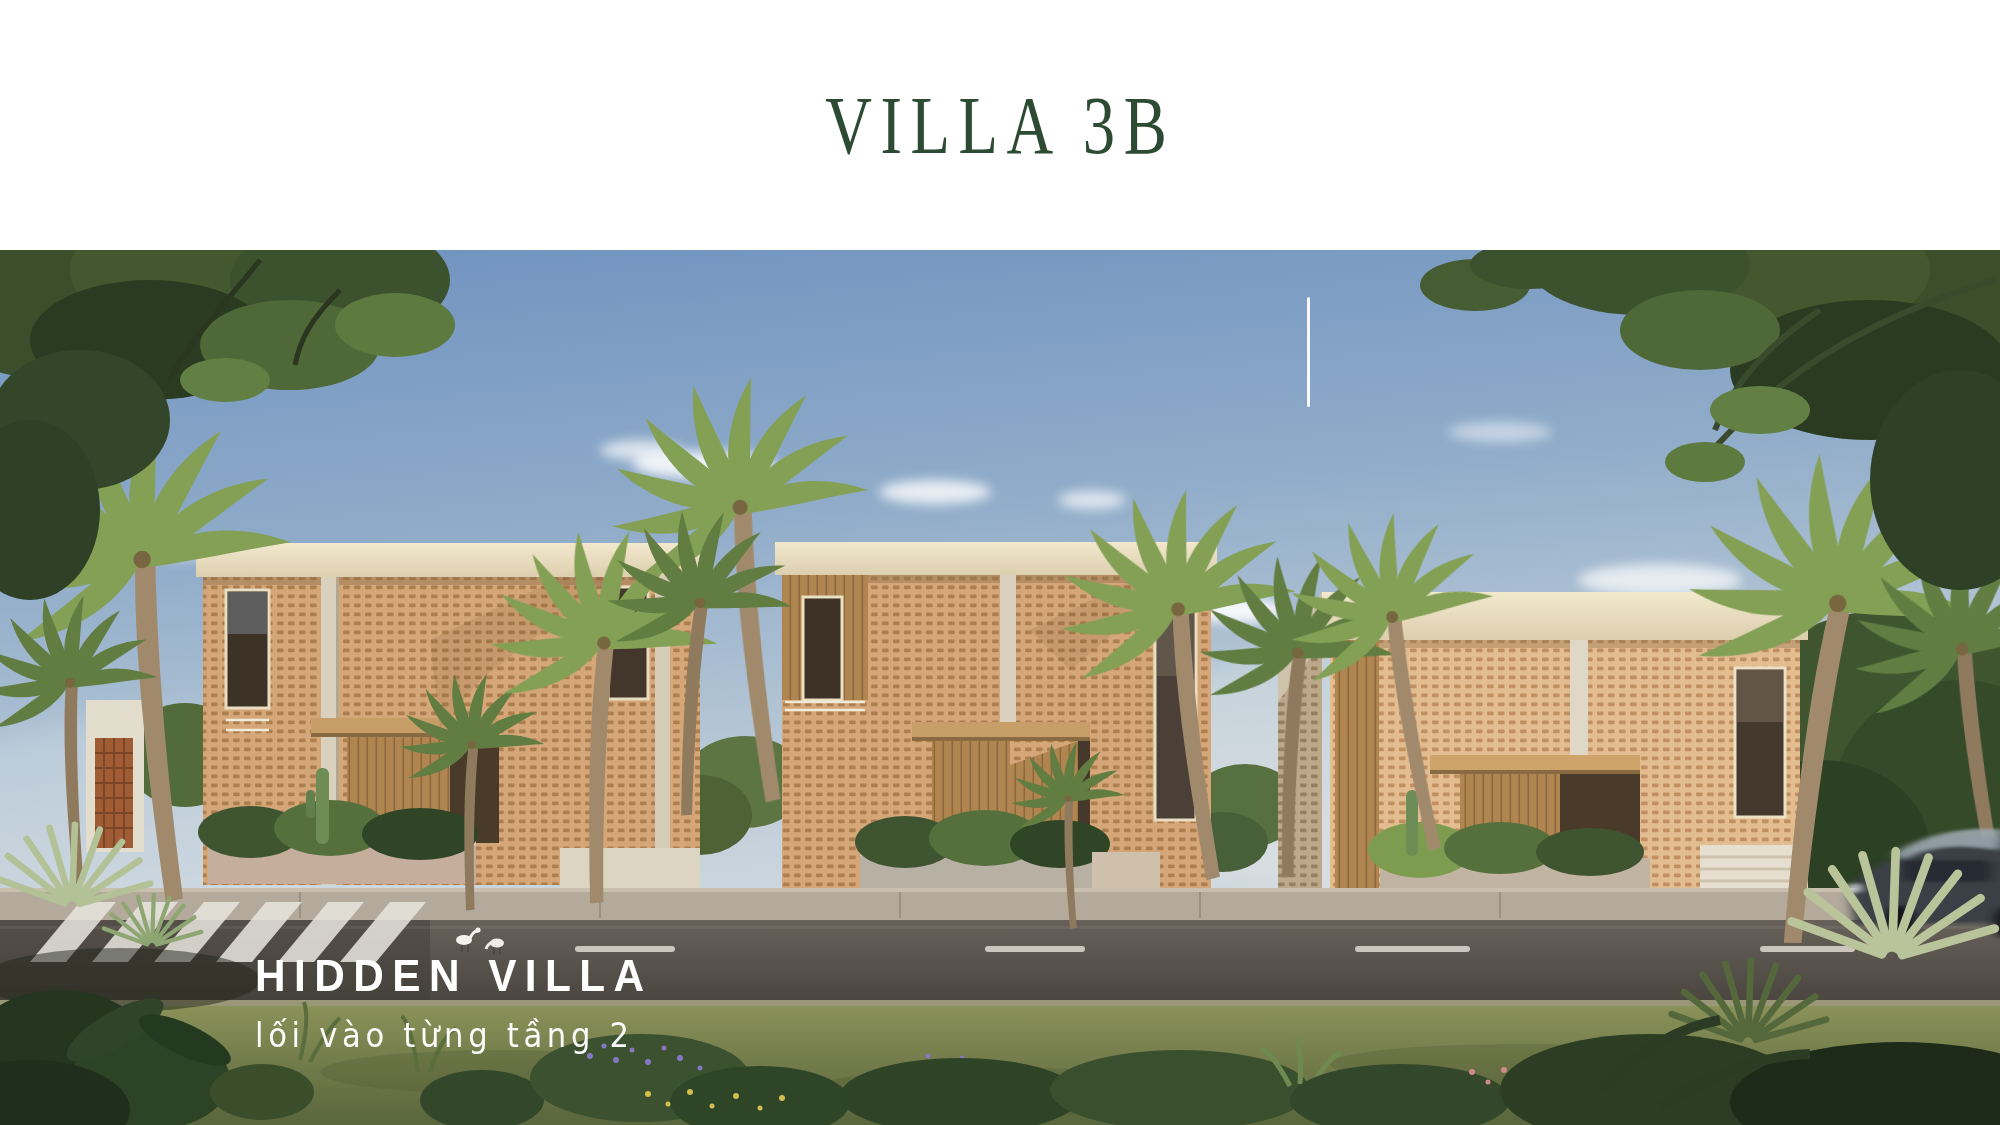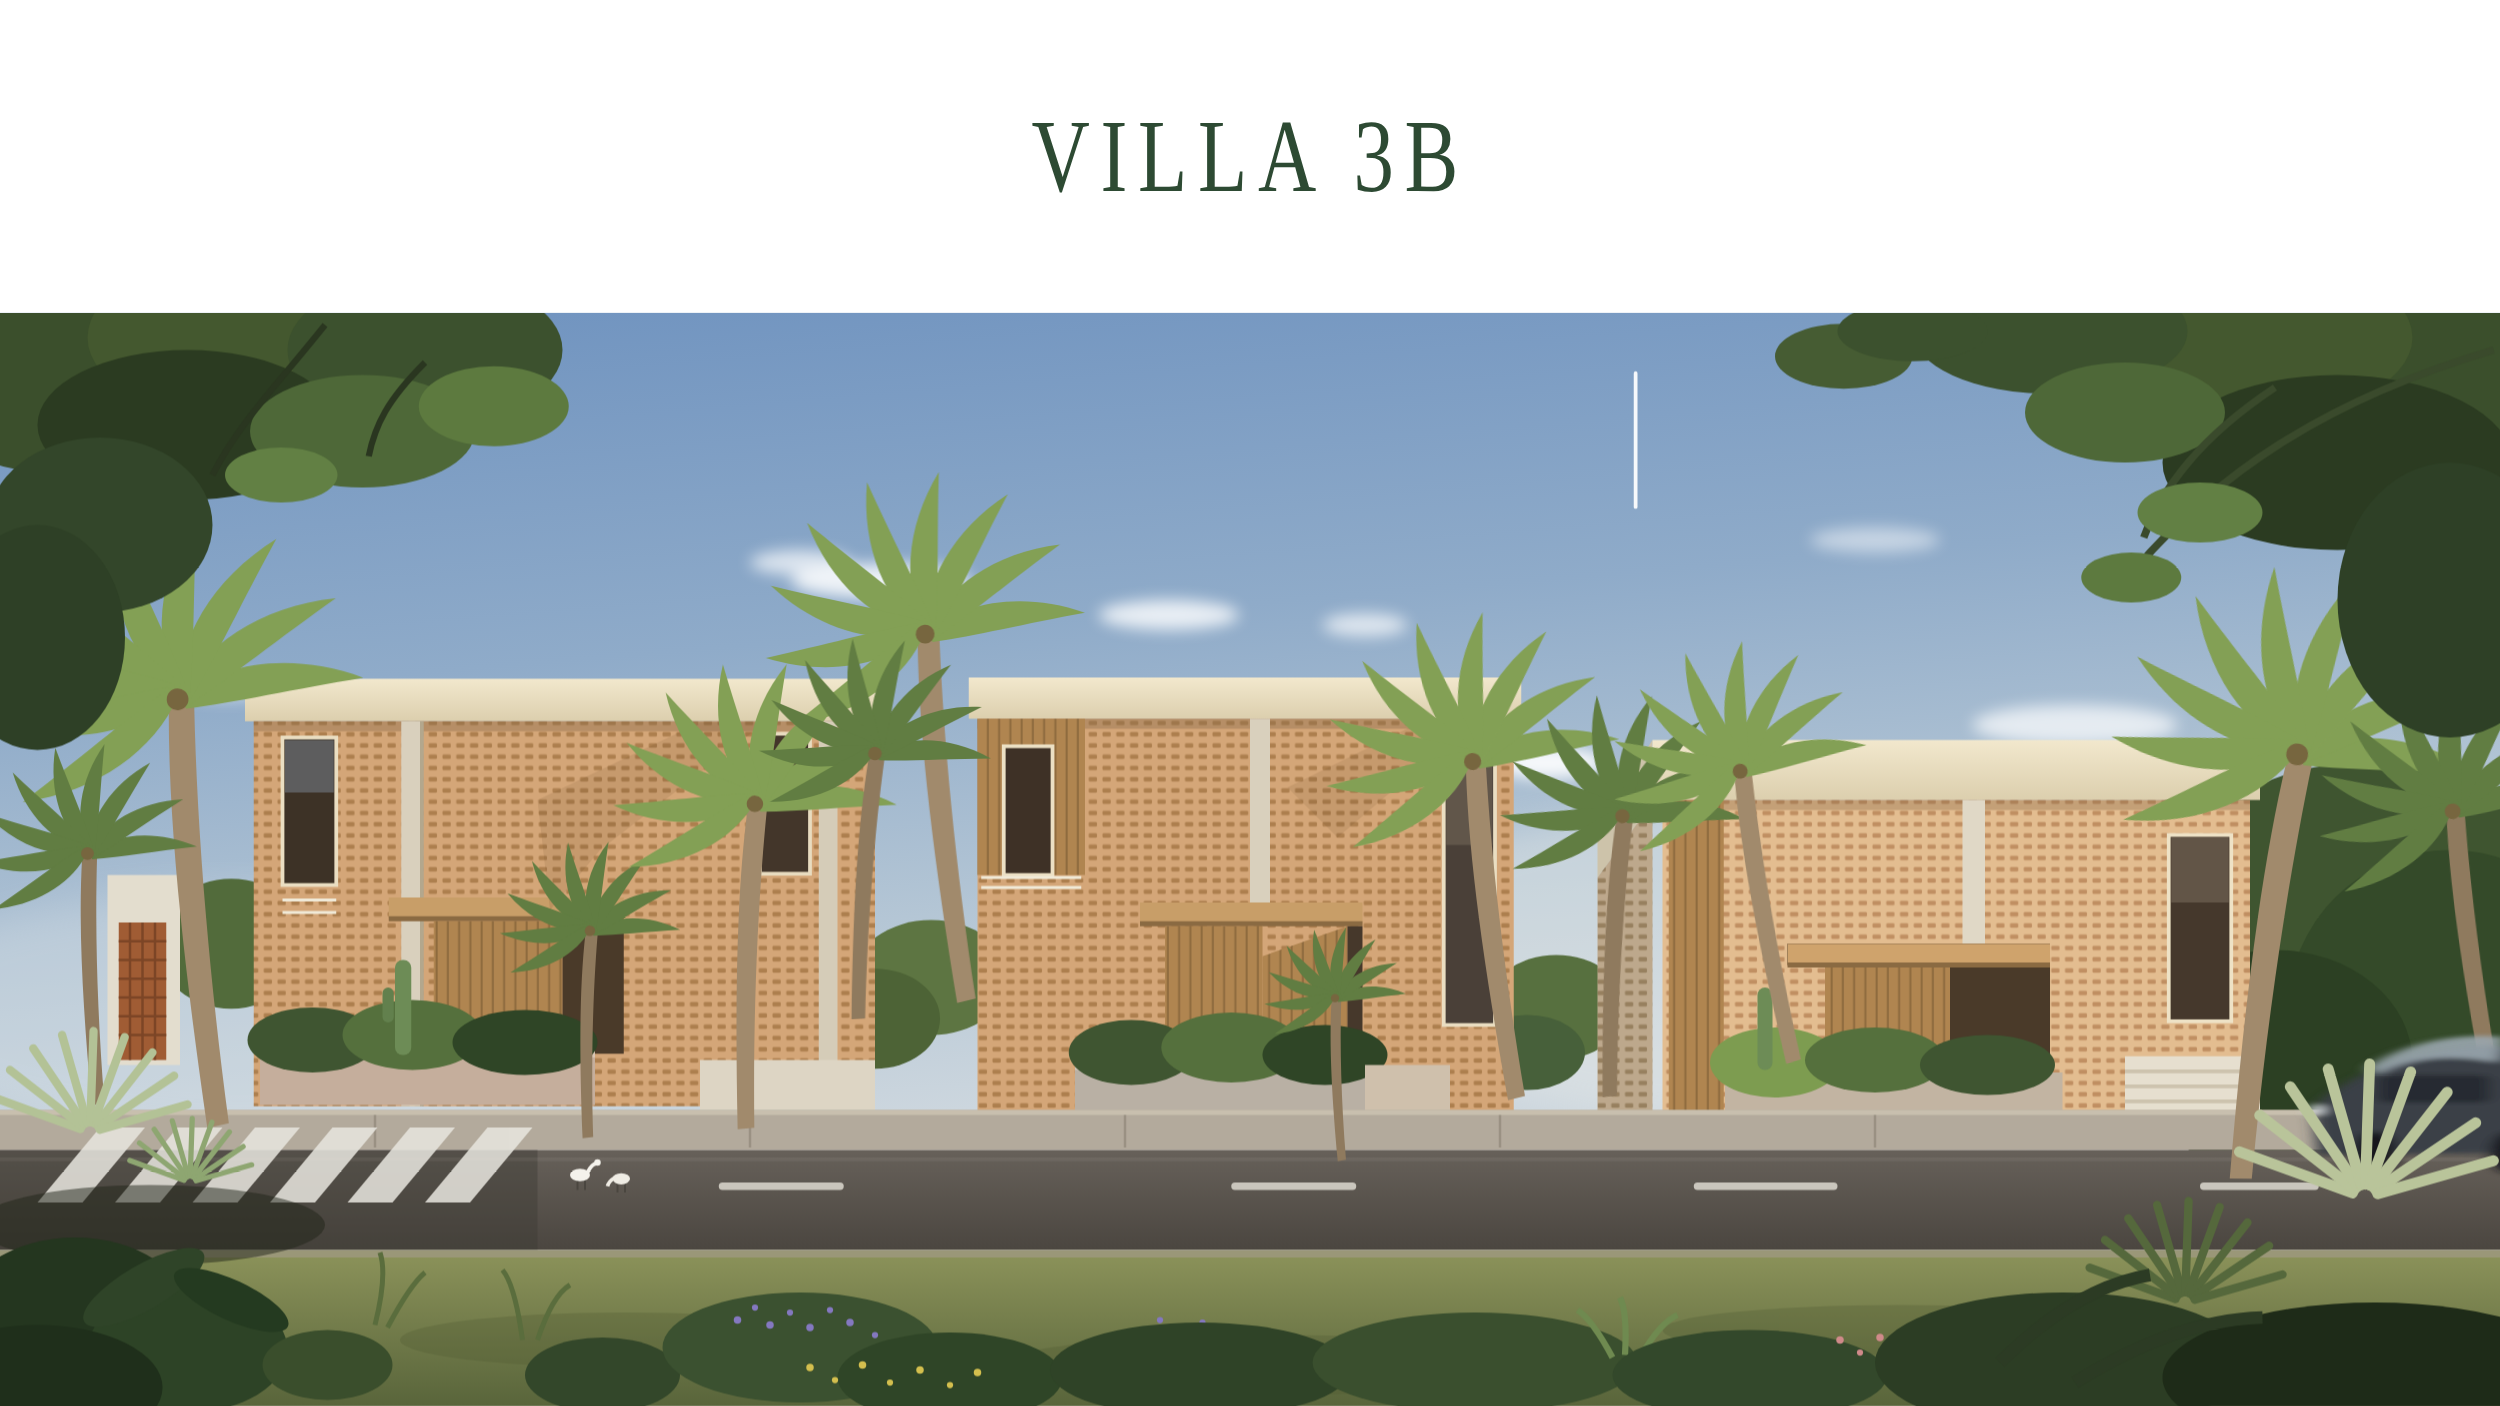--- a/index.html
+++ b/index.html
@@ -401,15 +401,19 @@
       <path d="M1995,30 C1860,70 1770,130 1700,215 M1820,60 C1760,100 1730,140 1715,180" stroke="#3a4a2c" stroke-width="6" fill="none"></path>
       <ellipse cx="1705" cy="212" rx="40" ry="20" fill="#5d7a3f"></ellipse>
       <ellipse cx="1760" cy="160" rx="50" ry="24" fill="#628044"></ellipse>
       <ellipse cx="1475" cy="35" rx="55" ry="26" fill="#465c33"></ellipse>
       <ellipse cx="1530" cy="15" rx="60" ry="24" fill="#3c512e"></ellipse>
     </g>
   </svg>
 
   <div class="divider-line"></div>
 
+  <figcaption class="caption">
+    <div class="caption-title">HIDDEN VILLA</div>
+    <div class="caption-subtitle">lối vào từng tầng 2</div>
+  </figcaption>
   </figure>
 
 </div>
 
 </body></html>

